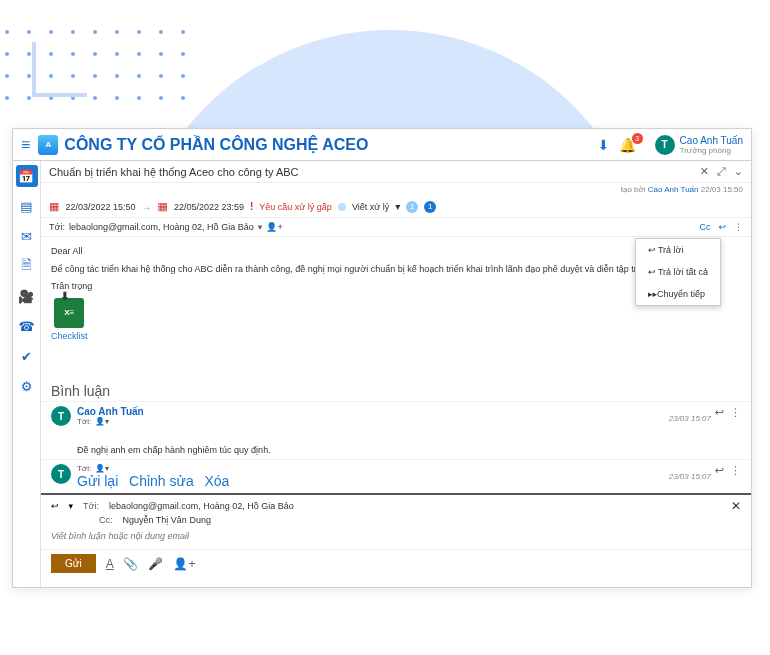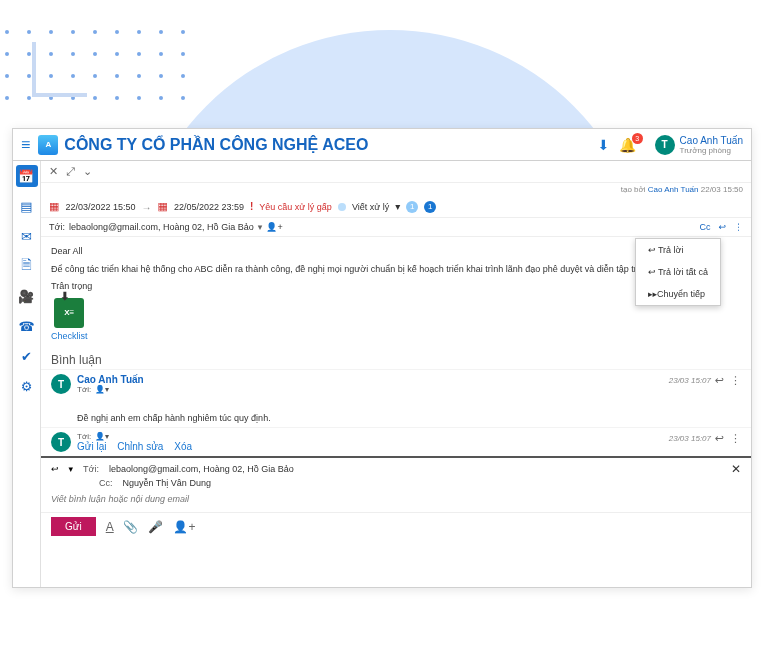--- a/index.html
+++ b/index.html
@@ -51,41 +51,41 @@
 .chev { color: #666; margin: 0 4px; }
 
 .dropdown { position: absolute; right: 30px; top: 20px; background: #fff; border: 1px solid #ccc; box-shadow: 0 2px 6px rgba(0,0,0,.2); z-index: 10; }
 .dropdown div { padding: 6px 12px; font-size: 9px; color: #333; white-space: nowrap; cursor: pointer; }
 
 .msg-body { padding: 8px 10px; font-size: 9px; color: #333; line-height: 1.5; }
 .attach { display: inline-flex; flex-direction: column; align-items: center; margin-top: 4px; }
 .att-box { width: 30px; height: 30px; background: #1b7e3d; border-radius: 3px; display:flex;align-items:center;justify-content:center;color:#fff;font-size:8px;font-weight:bold; position:relative;}
 .att-dl { position:absolute; top:-10px; left:6px; color:#333; font-size:11px;}
 .att-name { color: #1976d2; font-size: 9px; margin-top: 2px; }
-.section-lbl { padding: 2px 10px; font-size: 12px; color: #555; }
+.section-lbl { padding: 2px 10px; font-size: 14px; color: #555; margin-top: 30px; }
 
 .comment { display: flex; padding: 4px 10px; gap: 6px; position: relative; border-top: 1px solid #f3f3f3; }
 .c-body { flex: 1; }
 .c-name { color: #1565c0; font-size: 10px; font-weight: bold; }
 .c-draft { color: #d32f2f; font-size: 9px; font-style: italic; margin-left: 6px; }
 .c-to { font-size: 8px; color: #555; display:flex; align-items:center; gap:4px;}
 .c-text { font-size: 9px; color: #333; margin-top: 19px; }
-.c-links a { color: #1976d2; font-size: 10px; margin-right: 8px; text-decoration: none; }
-.c-time { position: absolute; right: 40px; top: 6px; font-size: 8px; color: #888; font-style: italic; }
+.c-links a { color: #1976d2; font-size: 14px; margin-right: 8px; text-decoration: none; }
+.c-time { position: absolute; right: 40px; top: 12px; font-size: 8px; color: #888; font-style: italic; }
 .c-act { position: absolute; right: 10px; top: 4px; display: flex; gap: 6px; color: #666; font-size: 11px; }
 
 .compose { border-top: 2px solid #555; padding: 4px 10px; font-size: 9px; position: relative; }
 .compose-row { display: flex; align-items: center; gap: 10px; padding: 2px 0; }
 .compose .c-lbl { color: #555; }
 .compose .c-val { color: #333; }
 .close-x { position: absolute; right: 10px; top: 4px; font-size: 12px; color: #333; cursor: pointer; }
 .compose-input { border: none; outline: none; width: 100%; padding: 4px 0; font-size: 9px; color: #888; font-style: italic; }
 
 .send-row { display: flex; align-items: center; gap: 10px; padding: 4px 10px 6px; border-top:1px solid #eee;}
-.send-btn { background: #be185d; color: #fff; border: none; padding: 4px 14px; font-size: 10px; cursor: pointer; }
+.send-btn { background: #a16207; color: #fff; border: none; padding: 4px 14px; font-size: 10px; cursor: pointer; }
 .tool-ic { color: #666; font-size: 12px; cursor: pointer; }
 </style>
 </head>
 <body>
 
 <div class="bg-circle"></div>
 <div class="dots">
     <span></span>
     <span></span>
     <span></span>
@@ -151,20 +151,21 @@
       <span class="side-ic">✉</span>
       <span class="side-ic">🗎</span>
       <span class="side-ic">🎥</span>
       <span class="side-ic">☎</span>
       <span class="side-ic">✔</span>
       <span class="side-ic">⚙</span>
     </div>
 
     <div class="main">
       <div class="subject-row">
+        <span class="subject">Chuẩn bị triển khai hệ thống Aceo cho công ty ABC</span>
         <div class="sr-actions">
           <span>✕</span>
           <span>⤢</span>
           <span>⌄</span>
         </div>
       </div>
       <div class="meta-row">
         <span>tạo bởi</span> <span class="author">Cao Anh Tuấn</span> <span>22/03 15:50</span>
       </div>
 

